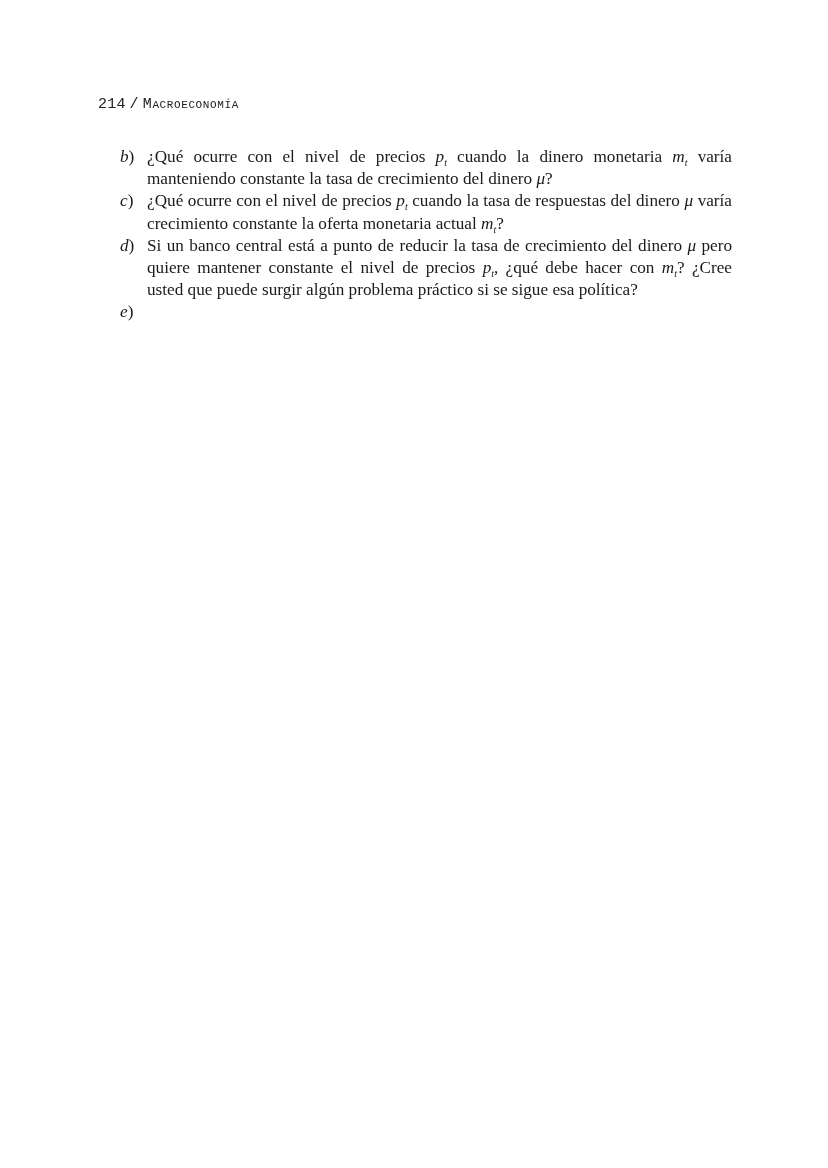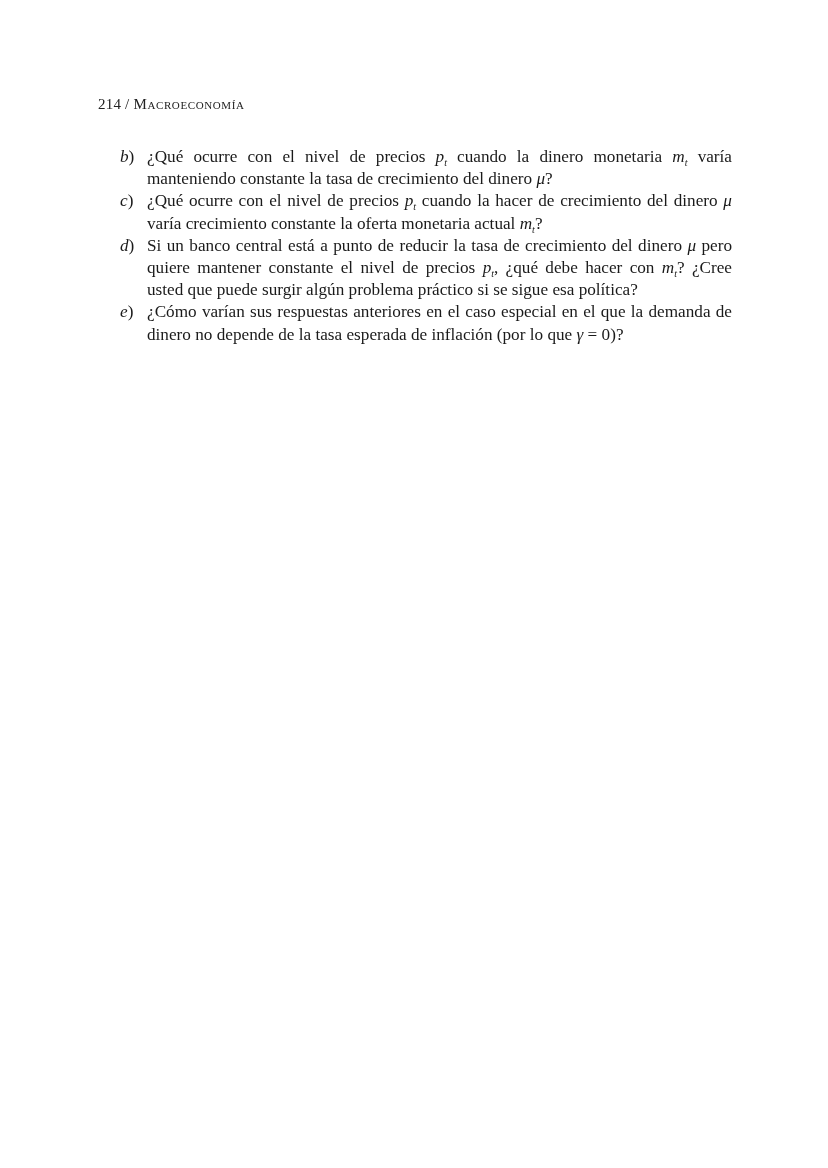--- a/index.html
+++ b/index.html
@@ -15,20 +15,21 @@
       font-family: "Liberation Serif", "DejaVu Serif", serif;
       color: #1a1a1a;
     }
     .running-head {
       position: absolute;
       left: 98px;
       top: 96px;
       font-size: 15px;
       letter-spacing: 0.2px;
       color: #222;
+      font-family: Liberation Mono, monospace;
     }
     .running-head .page-num { }
     .running-head .sep { margin: 0 4px; }
     .running-head .book-title {
       font-variant: small-caps;
       letter-spacing: 0.6px;
     }
     .exercises {
       position: absolute;
       left: 120px;
@@ -65,26 +66,25 @@
 
 <ol class="exercises">
 
   <li class="exercise">
     <span class="label"><span>b</span><span class="label-paren">)</span></span>
     <span><span>¿Qué ocurre con el nivel de precios </span><span class="var">p</span><sub class="sub">t</sub><span> cuando la dinero monetaria </span><span class="var">m</span><sub class="sub">t</sub><span> varía manteniendo constante la tasa de crecimiento del dinero </span><span class="var">μ</span><span>?</span></span>
   </li>
 
   <li class="exercise">
     <span class="label"><span>c</span><span class="label-paren">)</span></span>
-    <span><span>¿Qué ocurre con el nivel de precios </span><span class="var">p</span><sub class="sub">t</sub><span> cuando la hacer de crecimiento del dinero </span><span class="var">μ</span><span> varía crecimiento constante la oferta monetaria actual </span><span class="var">m</span><sub class="sub">t</sub><span>?</span></span>
+    <span><span>¿Qué ocurre con el nivel de precios </span><span class="var">p</span><sub class="sub">t</sub><span> cuando la tasa de respuestas del dinero </span><span class="var">μ</span><span> varía crecimiento constante la oferta monetaria actual </span><span class="var">m</span><sub class="sub">t</sub><span>?</span></span>
   </li>
 
   <li class="exercise">
     <span class="label"><span>d</span><span class="label-paren">)</span></span>
     <span><span>Si un banco central está a punto de reducir la tasa de crecimiento del di­nero </span><span class="var">μ</span><span> pero quiere mantener constante el nivel de precios </span><span class="var">p</span><sub class="sub">t</sub><span>, ¿qué debe hacer con </span><span class="var">m</span><sub class="sub">t</sub><span>? ¿Cree usted que puede surgir algún problema práctico si se sigue esa política?</span></span>
   </li>
 
   <li class="exercise">
     <span class="label"><span>e</span><span class="label-paren">)</span></span>
-    <span><span>¿Cómo varían sus respuestas anteriores en el caso especial en el que la deman­da de dinero no depende de la tasa esperada de inflación (por lo que </span><span class="var">γ</span><span> = 0)?</span></span>
   </li>
 
 </ol>
 
 </body></html>

